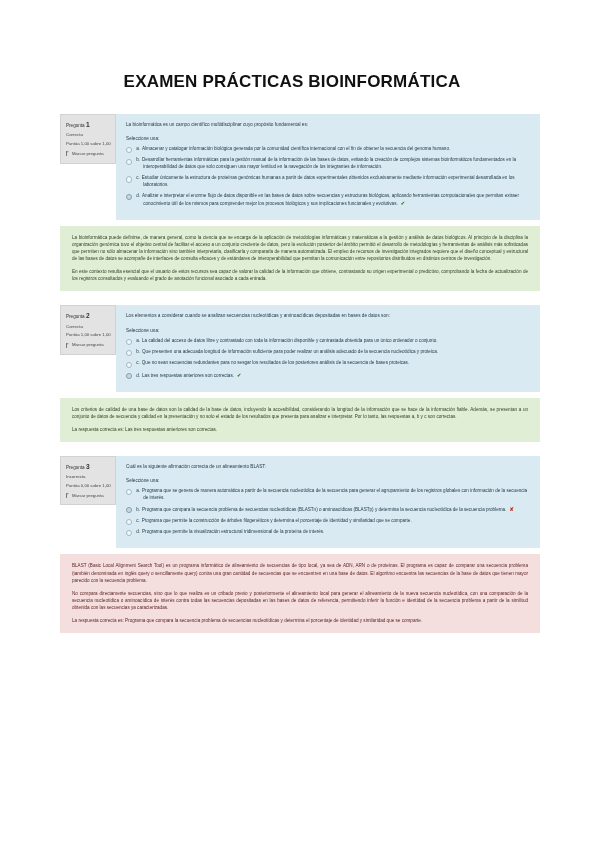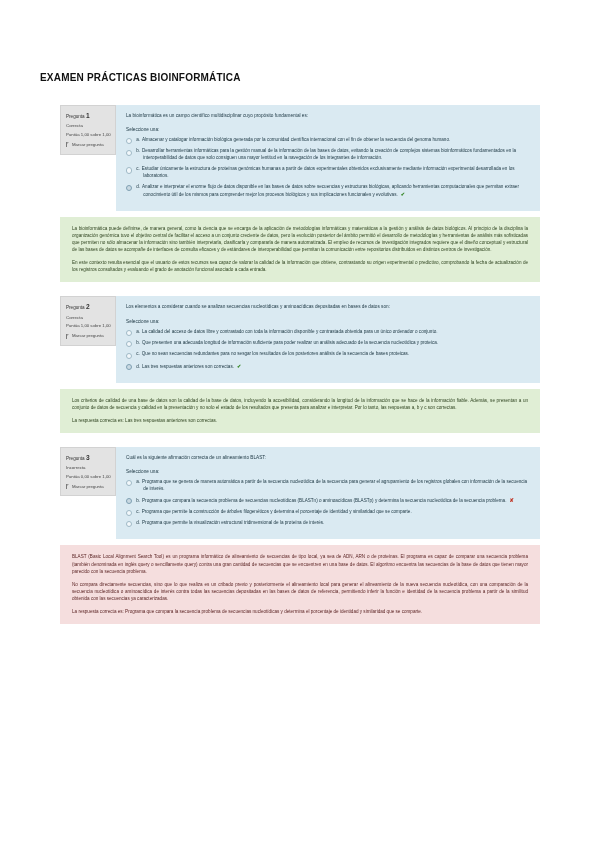--- a/index.html
+++ b/index.html
@@ -6,21 +6,22 @@
   body{
     width:600px;height:848px;
     background:#ffffff;
     font-family:"Liberation Sans", sans-serif;
     color:#2b2b2b;
     overflow:hidden;
   }
   .page{position:relative;width:600px;height:848px;box-sizing:border-box;}
 
   .doc-title{
-    font-size:10px;
+    text-align:center;
+    font-size:17px;
     font-weight:bold;
     letter-spacing:.2px;
     color:#111;
     margin:72px 16px 0 0;
     padding:0 40px;
   }
 
   .quiz{
     margin:22px 0 0 0;
     padding:0 60px 0 60px;

